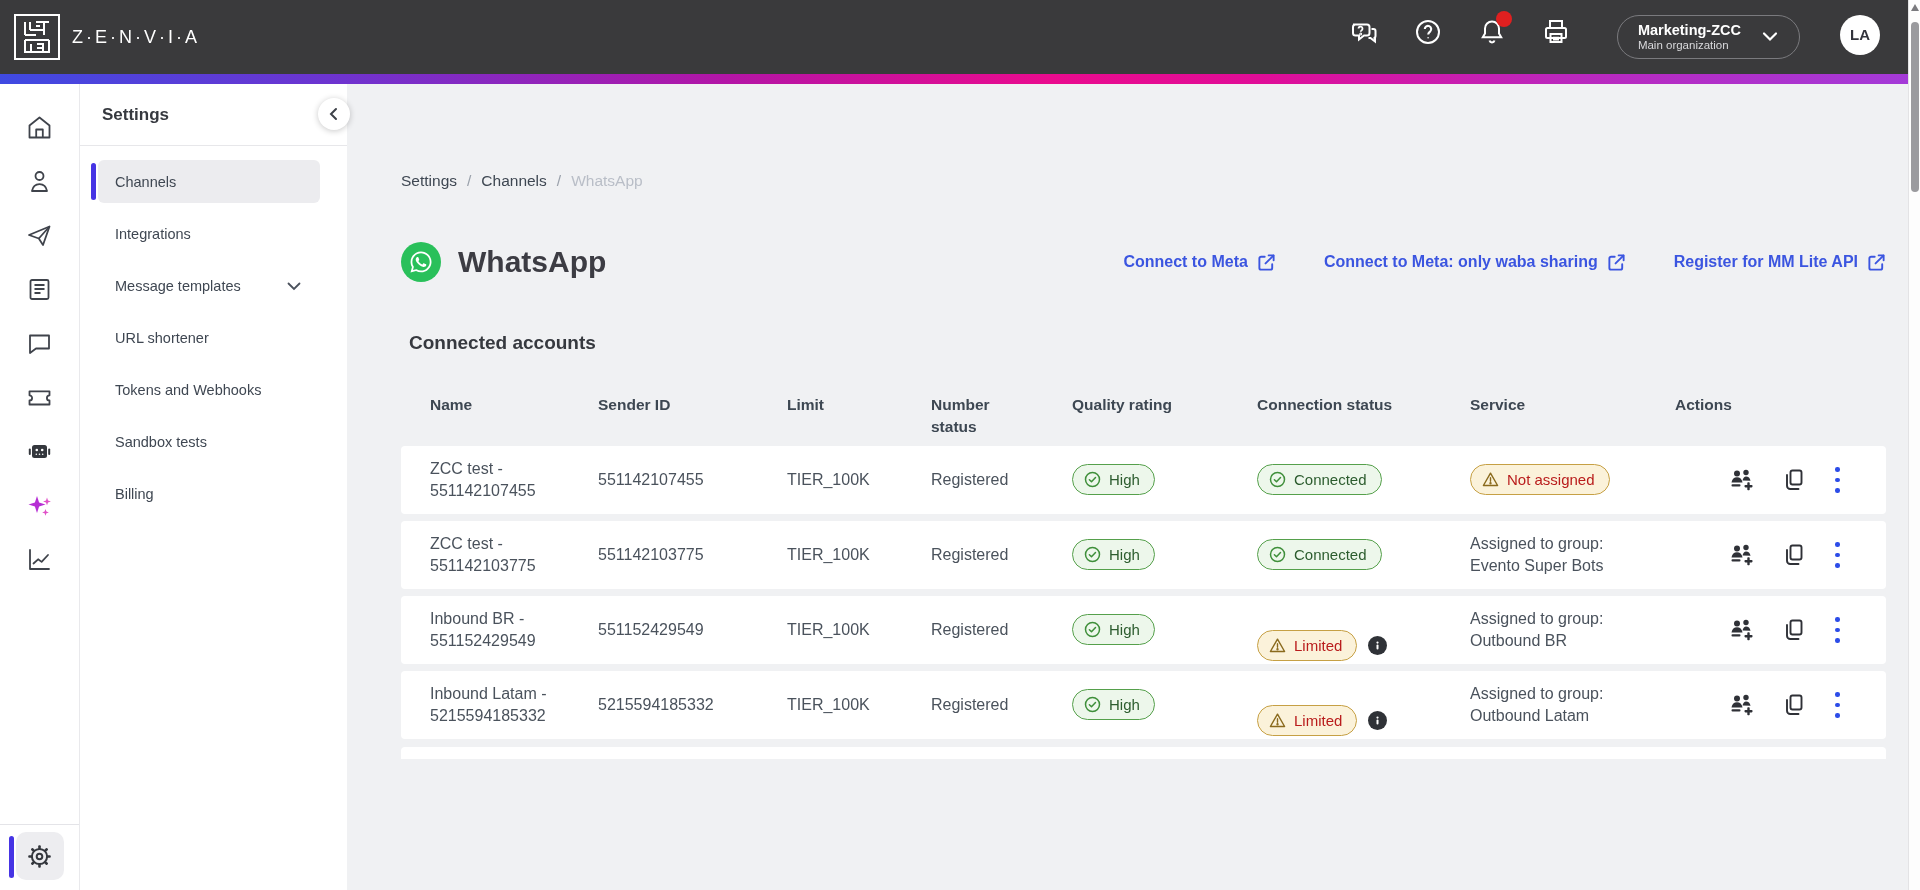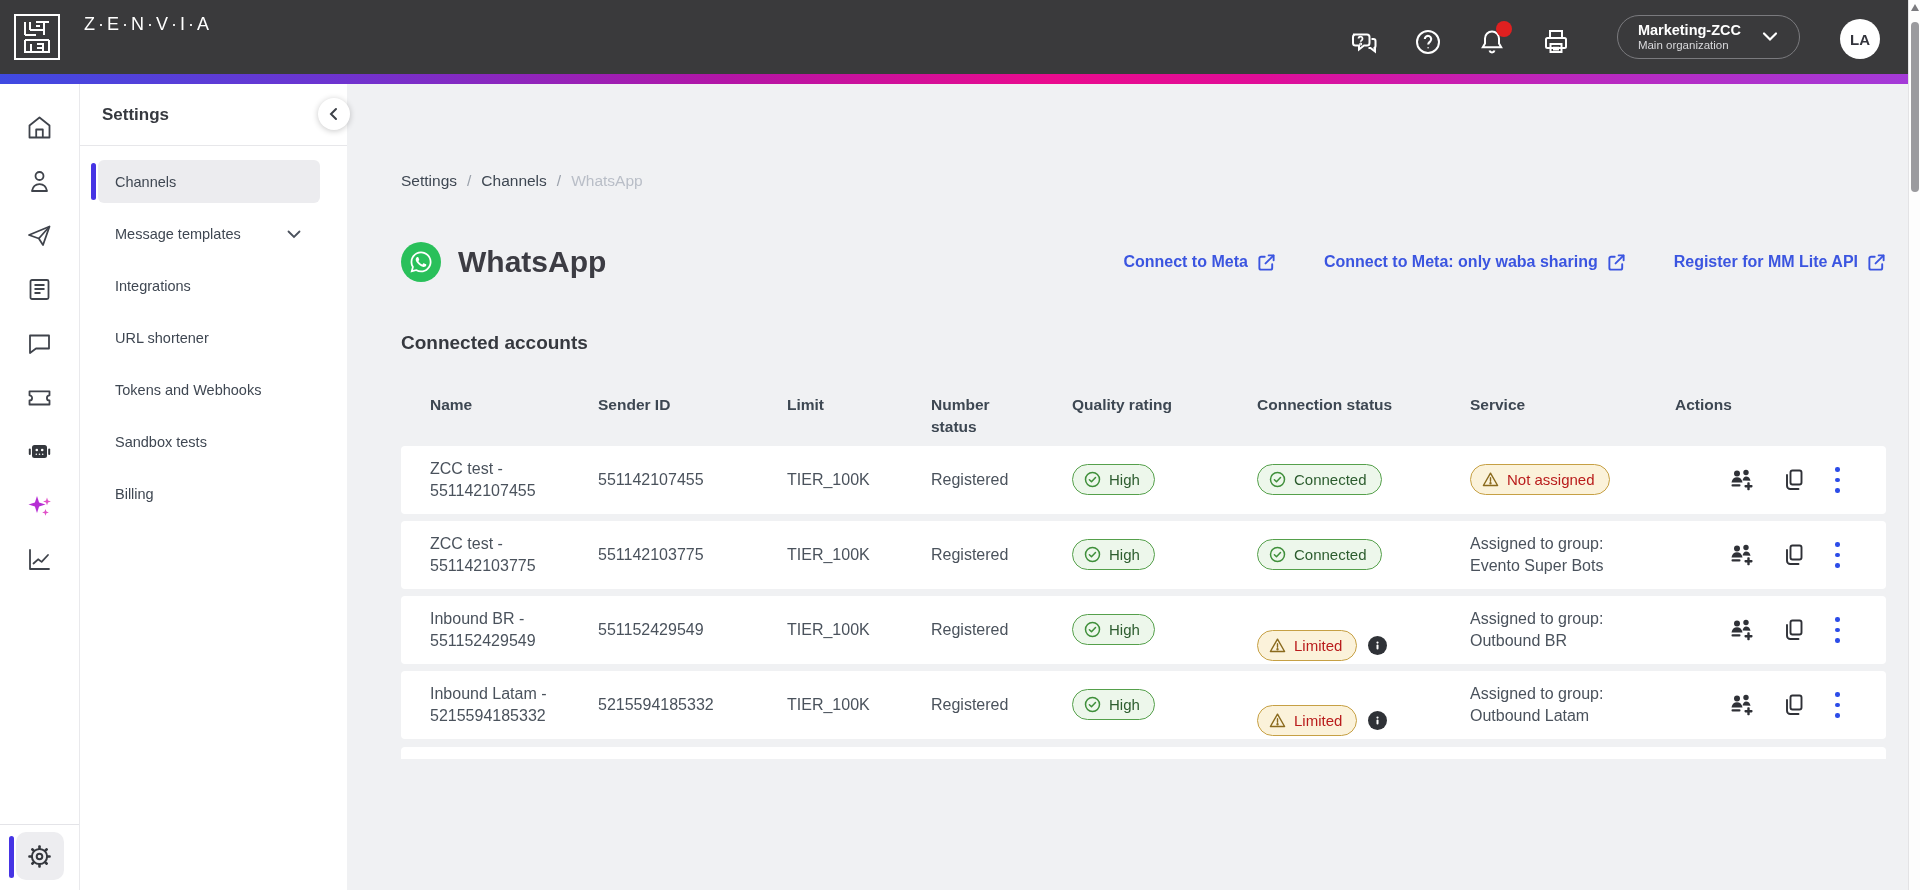--- a/index.html
+++ b/index.html
@@ -1,23 +1,23 @@
 <!DOCTYPE html>
 <html><head>
 <meta charset="utf-8">
 <style>
   * { margin:0; padding:0; box-sizing:border-box; }
   html,body { width:1920px; height:890px; overflow:hidden; font-family:"Liberation Sans","DejaVu Sans",sans-serif; background:#f0f1f3; }
 
   
   .topbar { position:absolute; left:0; top:0; width:1908px; height:74px; background:#3a3a3c; display:flex; align-items:center; padding:0 28px 0 14px; z-index:5; }
-  .brand { display:flex; align-items:flex-start; gap:24px; }
+  .brand { display:flex; align-items:center; gap:12px; }
   .brand-mark { width:46px; height:46px; border:2px solid #fff; display:flex; align-items:center; justify-content:center; }
   .brand-word { color:#fff; font-size:18px; letter-spacing:3px; font-weight:500; }
-  .topbar-right { margin-left:auto; display:flex; align-items:flex-end; gap:30px; }
+  .topbar-right { margin-left:auto; display:flex; align-items:flex-start; gap:30px; }
   .tb-icon { width:34px; height:34px; display:flex; align-items:center; justify-content:center; position:relative; cursor:pointer; }
   .bell-dot { position:absolute; right:-3px; top:-4px; width:16px; height:16px; border-radius:50%; background:#e02020; }
   .org-pill { margin-left:14px; display:flex; align-items:center; gap:18px; border:1px solid #7a7a7e; border-radius:22px; padding:5px 18px 6px 20px; cursor:pointer; min-width:160px; }
   .org-name { color:#fff; font-size:14.5px; font-weight:600; line-height:1.25; }
   .org-sub { color:#d9d9dc; font-size:11.5px; line-height:1.2; }
   .avatar { width:40px; height:40px; border-radius:50%; background:#fff; color:#33343c; display:flex; align-items:center; justify-content:center; font-weight:700; font-size:15px; margin-left:10px; cursor:pointer; }
 
   
   .grad { position:absolute; left:0; top:74px; width:1908px; height:10px;
     background:linear-gradient(90deg,#3f4ae2 0%,#6f33cf 18%,#b315a6 38%,#ea0b8e 55%,#e00d97 66%,#bb27bd 82%,#a43ad8 100%); z-index:5; }
@@ -45,21 +45,21 @@
   .crumb { color:#3e4752; cursor:pointer; }
   .crumb-sep { color:#9aa1ab; }
   .crumb.current { color:#b9bec7; cursor:default; }
 
   .title-row { margin-top:52px; display:flex; align-items:center; }
   .wa-badge { width:40px; height:40px; border-radius:50%; background:#29c05a; display:flex; align-items:center; justify-content:center; margin-right:17px; }
   .page-title { font-size:30px; font-weight:700; color:#3c3c43; }
   .links { margin-left:auto; display:flex; align-items:center; gap:48px; }
   .ext-link { display:flex; align-items:center; gap:9px; color:#3b55e0; font-size:16px; font-weight:600; cursor:pointer; white-space:nowrap; }
 
-  .section-title { margin-top:50px; font-size:19px; font-weight:700; color:#36393f; }
+  .section-title { margin-top:50px; font-size:19px; font-weight:700; color:#36393f;margin-left:8px; }
 
   .trow { display:grid; grid-template-columns:197px 189px 144px 141px 185px 213px 205px 1fr; align-items:center; }
   .thead { margin-top:40px; align-items:start; }
   .th { font-size:15.5px; font-weight:600; color:#3d4752; padding-right:34px; line-height:1.45; }
   .th:first-child { padding-left:29px; }
 
   .rowcard { background:#fff; border-radius:4px; height:68px; margin-top:7px; }
   .rowcard:first-of-type { margin-top:17px; }
   .td { font-size:16px; color:#4a525c; padding-right:14px; line-height:1.4; }
   .td:first-child { padding-left:29px; }
@@ -228,29 +228,29 @@
   </div>
 </div>
 
 <div class="sidebar">
   <div class="sb-head">Settings</div>
   <div class="sb-items">
     <div class="sb-item selected">
       <span>Channels</span>
     </div>
     <div class="sb-item">
+      <span>Integrations</span>
+    </div>
+    <div class="sb-item">
       <span>Message templates</span>
       <span class="sb-chevron">
         <svg width="20" height="20" viewBox="0 0 20 20" fill="none" stroke="#4a515c" stroke-width="1.8" stroke-linecap="round">
             <path d="M4.5 7.5l5.5 5.5 5.5-5.5"></path>
           </svg>
       </span>
-    </div>
-    <div class="sb-item">
-      <span>Integrations</span>
     </div>
     <div class="sb-item">
       <span>URL shortener</span>
     </div>
     <div class="sb-item">
       <span>Tokens and Webhooks</span>
     </div>
     <div class="sb-item">
       <span>Sandbox tests</span>
     </div>

